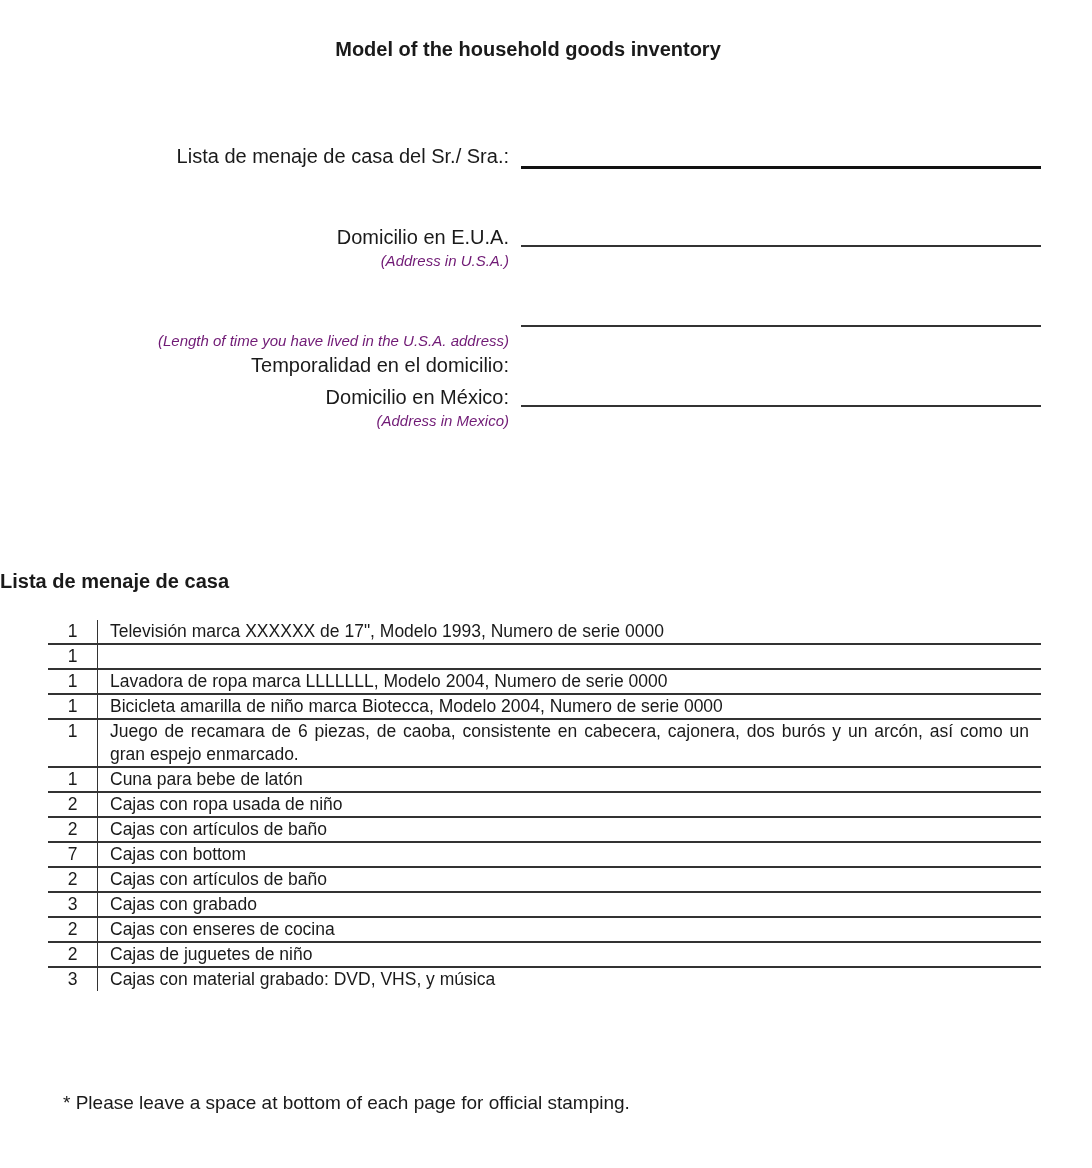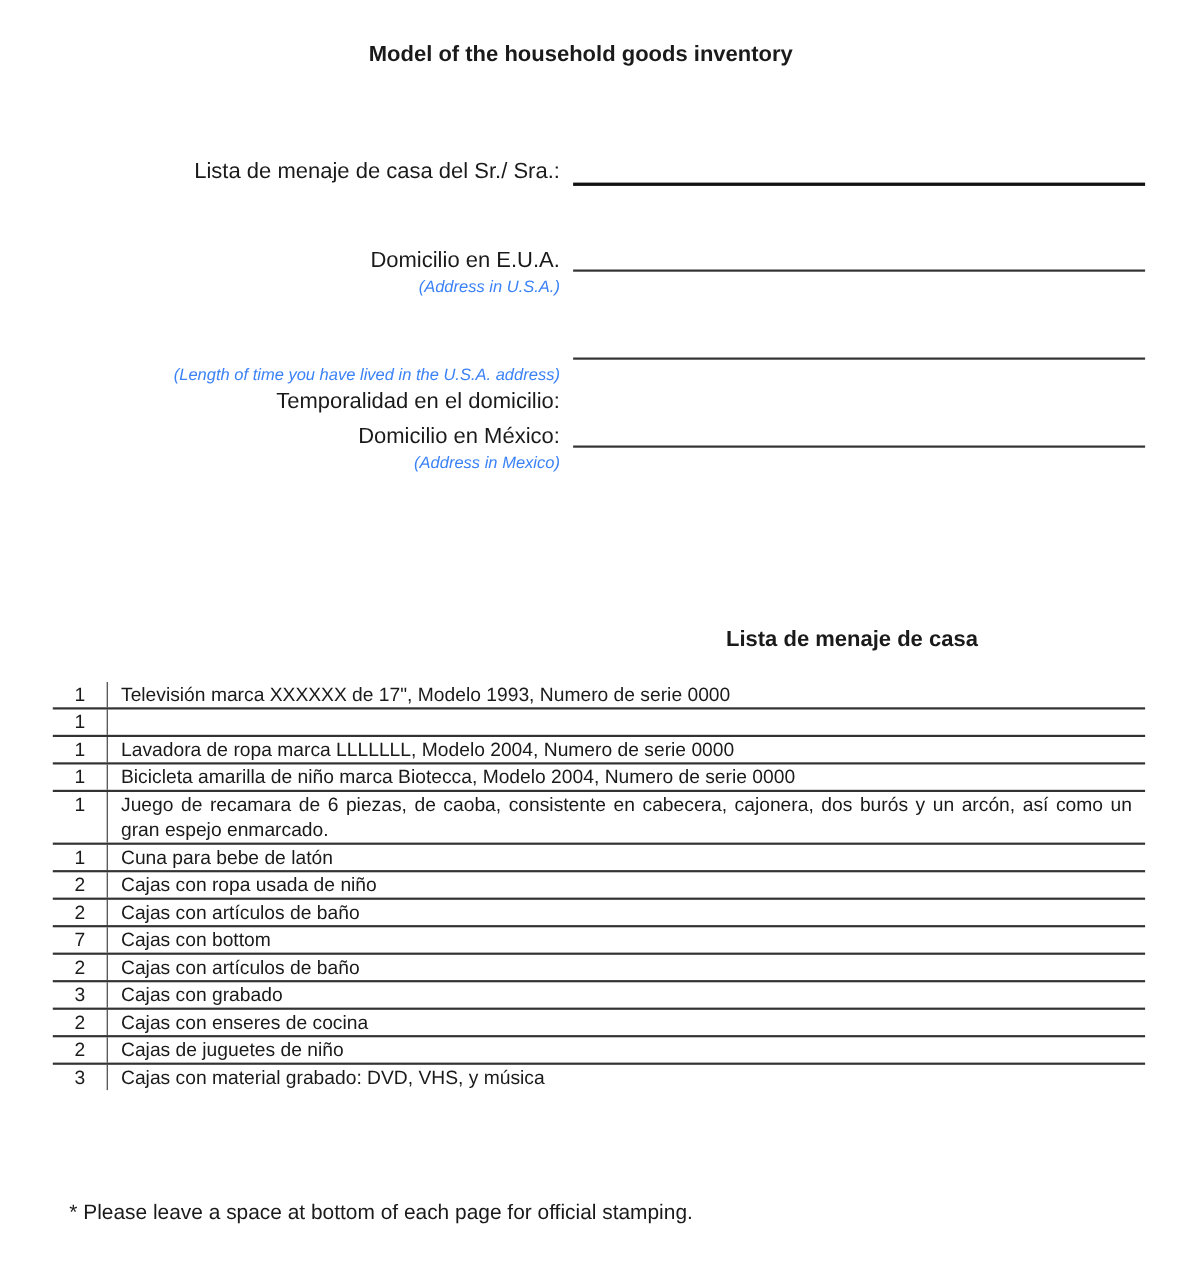--- a/index.html
+++ b/index.html
@@ -11,30 +11,30 @@
     position: absolute; left: 0; width: 1056px; top: 38px;
     text-align: center; font-weight: bold; font-size: 20px;
   }
   .field { position: absolute; left: 0; width: 1092px; }
   .field .label {
     position: absolute; right: 583px; text-align: right; white-space: nowrap;
     font-size: 20px;
   }
   .field .sub {
     position: absolute; right: 583px; text-align: right; white-space: nowrap;
-    font-size: 15px; font-style: italic; color: #3b82f6;
+    font-size: 15px; font-style: italic; color: #701a75;
   }
   .field .line {
     position: absolute; left: 521px; width: 520px; border-bottom: 2px solid #333;
   }
   .field .line.thick { border-bottom-width: 3px; border-color: #111; }
 
   .list-title {
     position: absolute; left: 0; width: 889px; top: 570px;
-    text-align: right; font-weight: bold; font-size: 20px;
+    text-align: left; font-weight: bold; font-size: 20px;
   }
   .table {
     position: absolute; left: 48px; top: 620px; width: 993px;
   }
   .row { display: flex; border-bottom: 2px solid #333; }
   .row.last { border-bottom: none; }
   .row .qty {
     width: 49px; text-align: center; font-size: 17.5px; line-height: 23px;
     border-right: 1.5px solid #333; padding-right: 0;
   }

